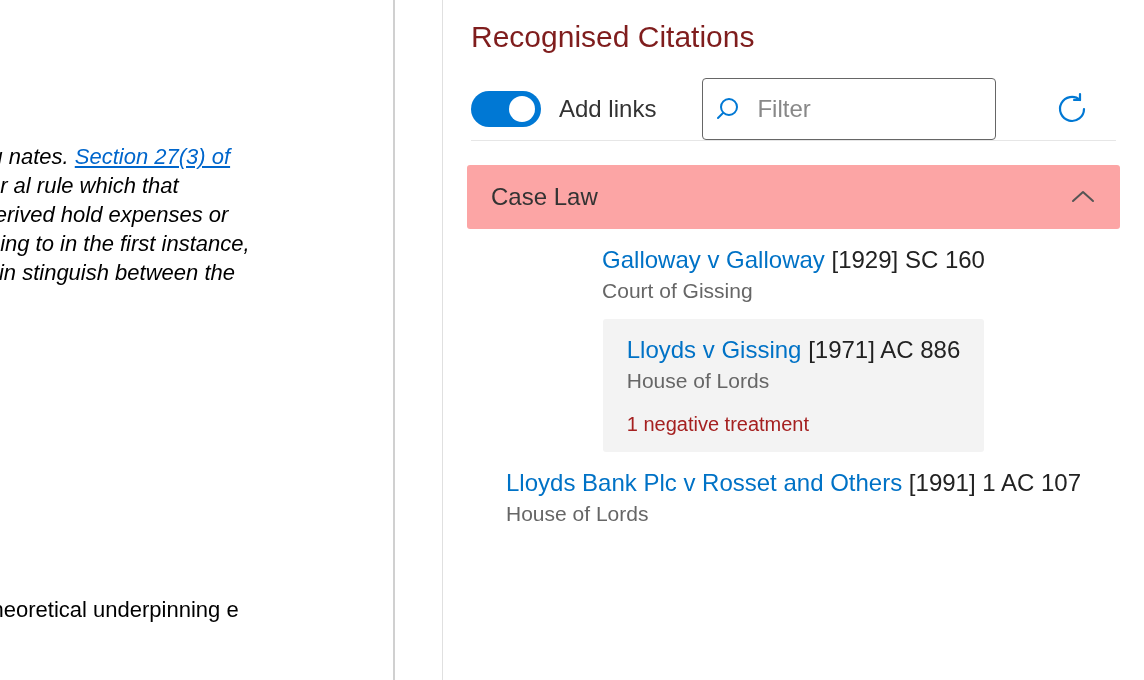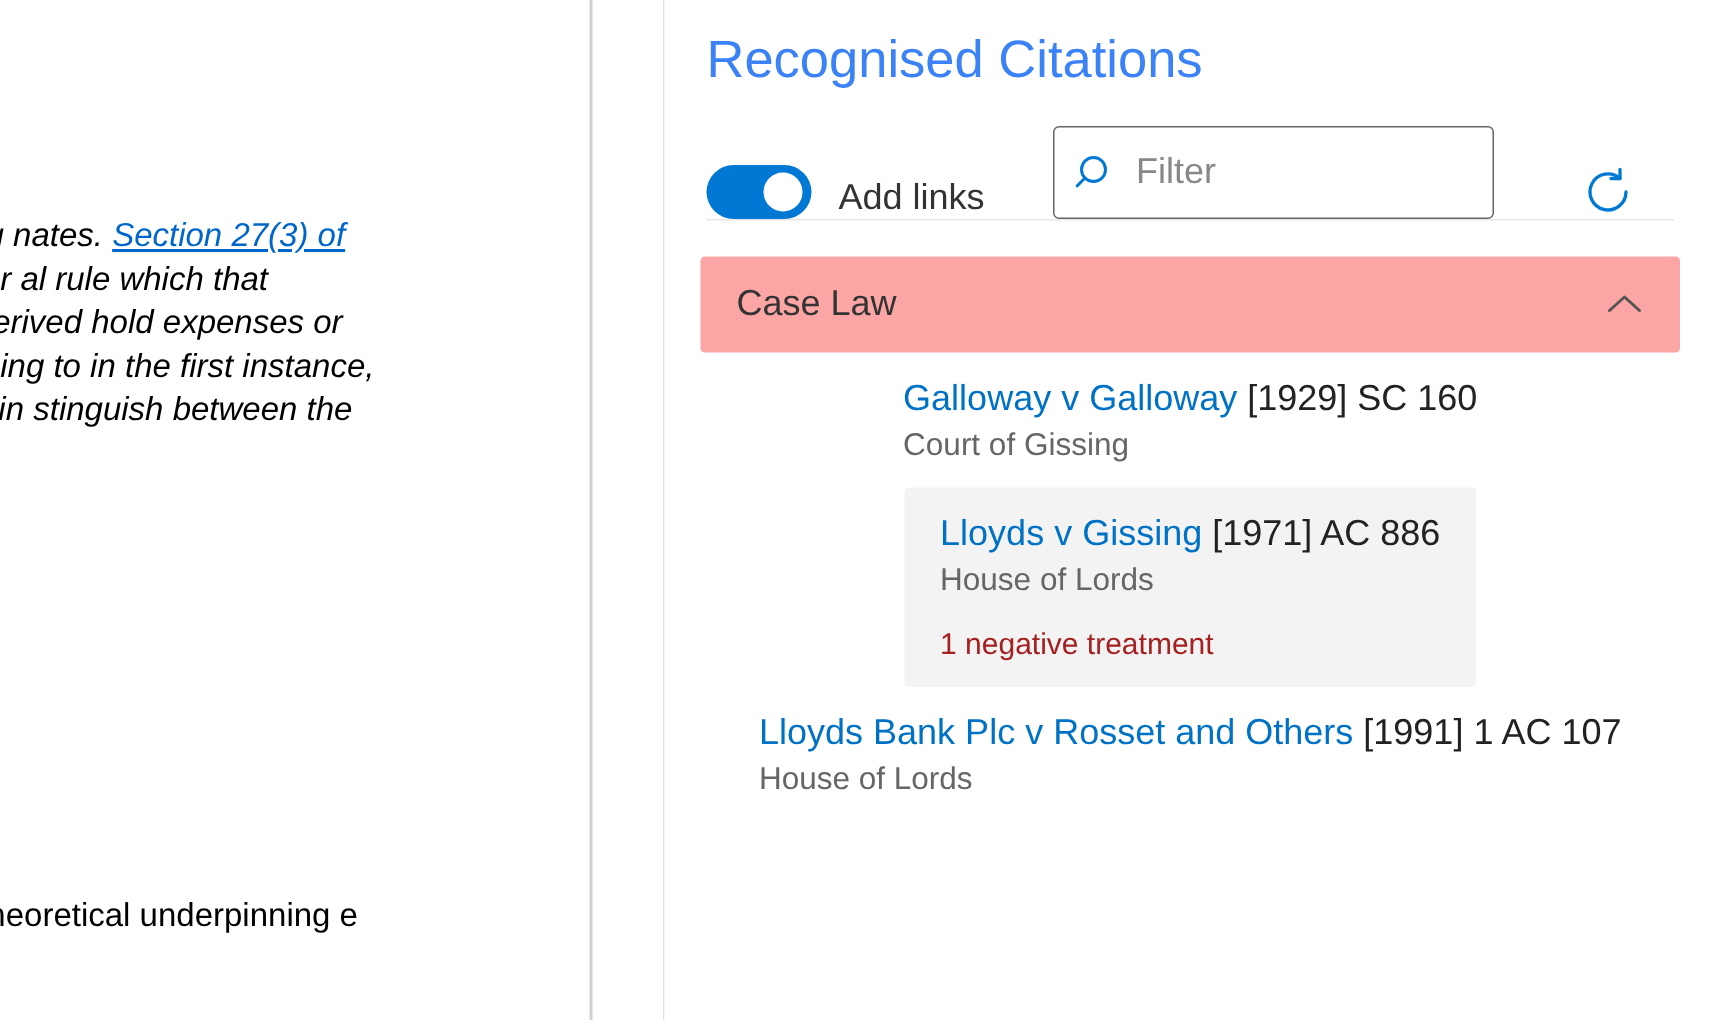--- a/index.html
+++ b/index.html
@@ -51,28 +51,28 @@
       flex: 1;
       height: 100%;
       background: #fff;
       display: flex;
       flex-direction: column;
     }
     .panel-header {
       padding: 20px 28px 0 28px;
     }
     .panel-title {
-      font-size: 35px;
+      font-size: 30px;
       font-weight: 400;
-      color: #3b82f6;
+      color: #7f1d1d;
       margin-bottom: 24px;
     }
     .toolbar {
       display: flex;
-      align-items: flex-end;
+      align-items: center;
       gap: 18px;
       border-bottom: 1px solid #e6e6e6;
     }
     .toggle {
       width: 70px;
       height: 36px;
       background: #0078d4;
       border-radius: 18px;
       position: relative;
       cursor: pointer;

